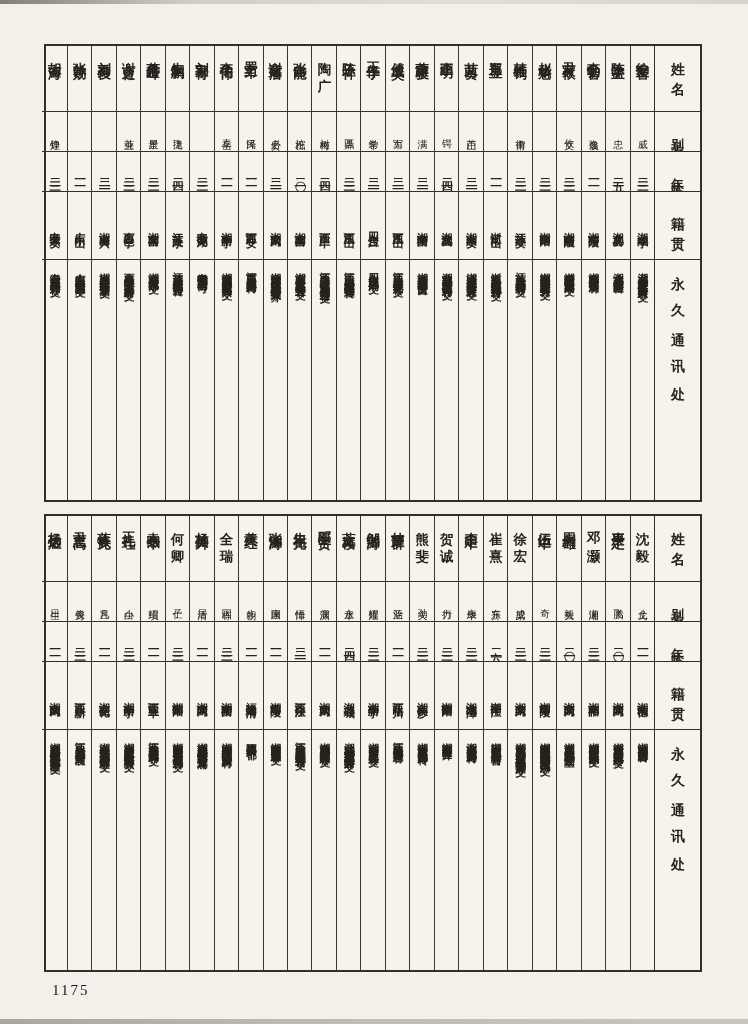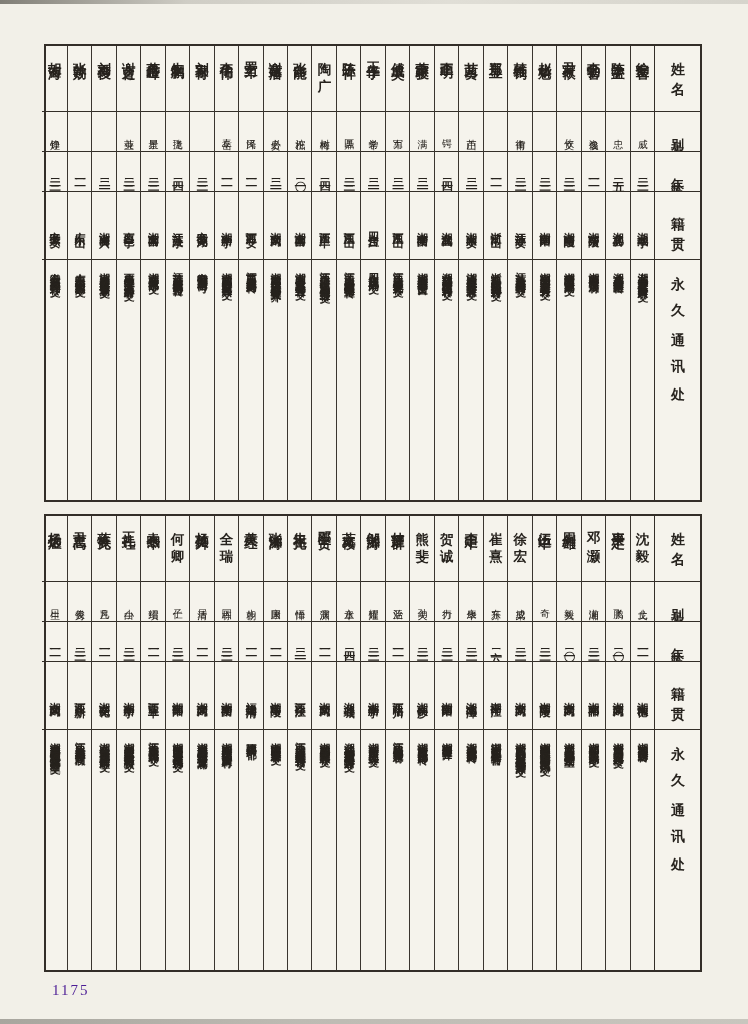--- a/index.html
+++ b/index.html
@@ -37,21 +37,21 @@
   .pcol .r-alias .vt{font-size:10px;letter-spacing:1px;}
   .pcol .r-age .vt{font-size:11.5px;letter-spacing:3px;font-weight:600;}
   .pcol .r-origin .vt{font-size:11px;letter-spacing:1.5px;font-weight:600;}
   .pcol .r-addr .vt{font-size:10.5px;letter-spacing:1.2px;font-weight:600;}
   .hcol .vt{font-weight:700;}
   .h-name .vt,.h-origin .vt{font-size:14px;letter-spacing:20px;}
   .h-alias .vt,.h-age .vt{font-size:13px;letter-spacing:4px;}
   .h-addr .vt{font-size:14px;letter-spacing:28px;}
   .pagenum{
     position:absolute;left:52px;top:982px;
-    font-size:15px;letter-spacing:2px;color:#4c1d95;
+    font-size:15px;letter-spacing:2px;color:#0f172a;
   }
 </style>
 </head>
 <body>
 
 <div class="scan-edge top"></div>
 <div class="scan-edge bottom"></div>
 
 <div class="dtable" id="t0">
   <div class="cols">

